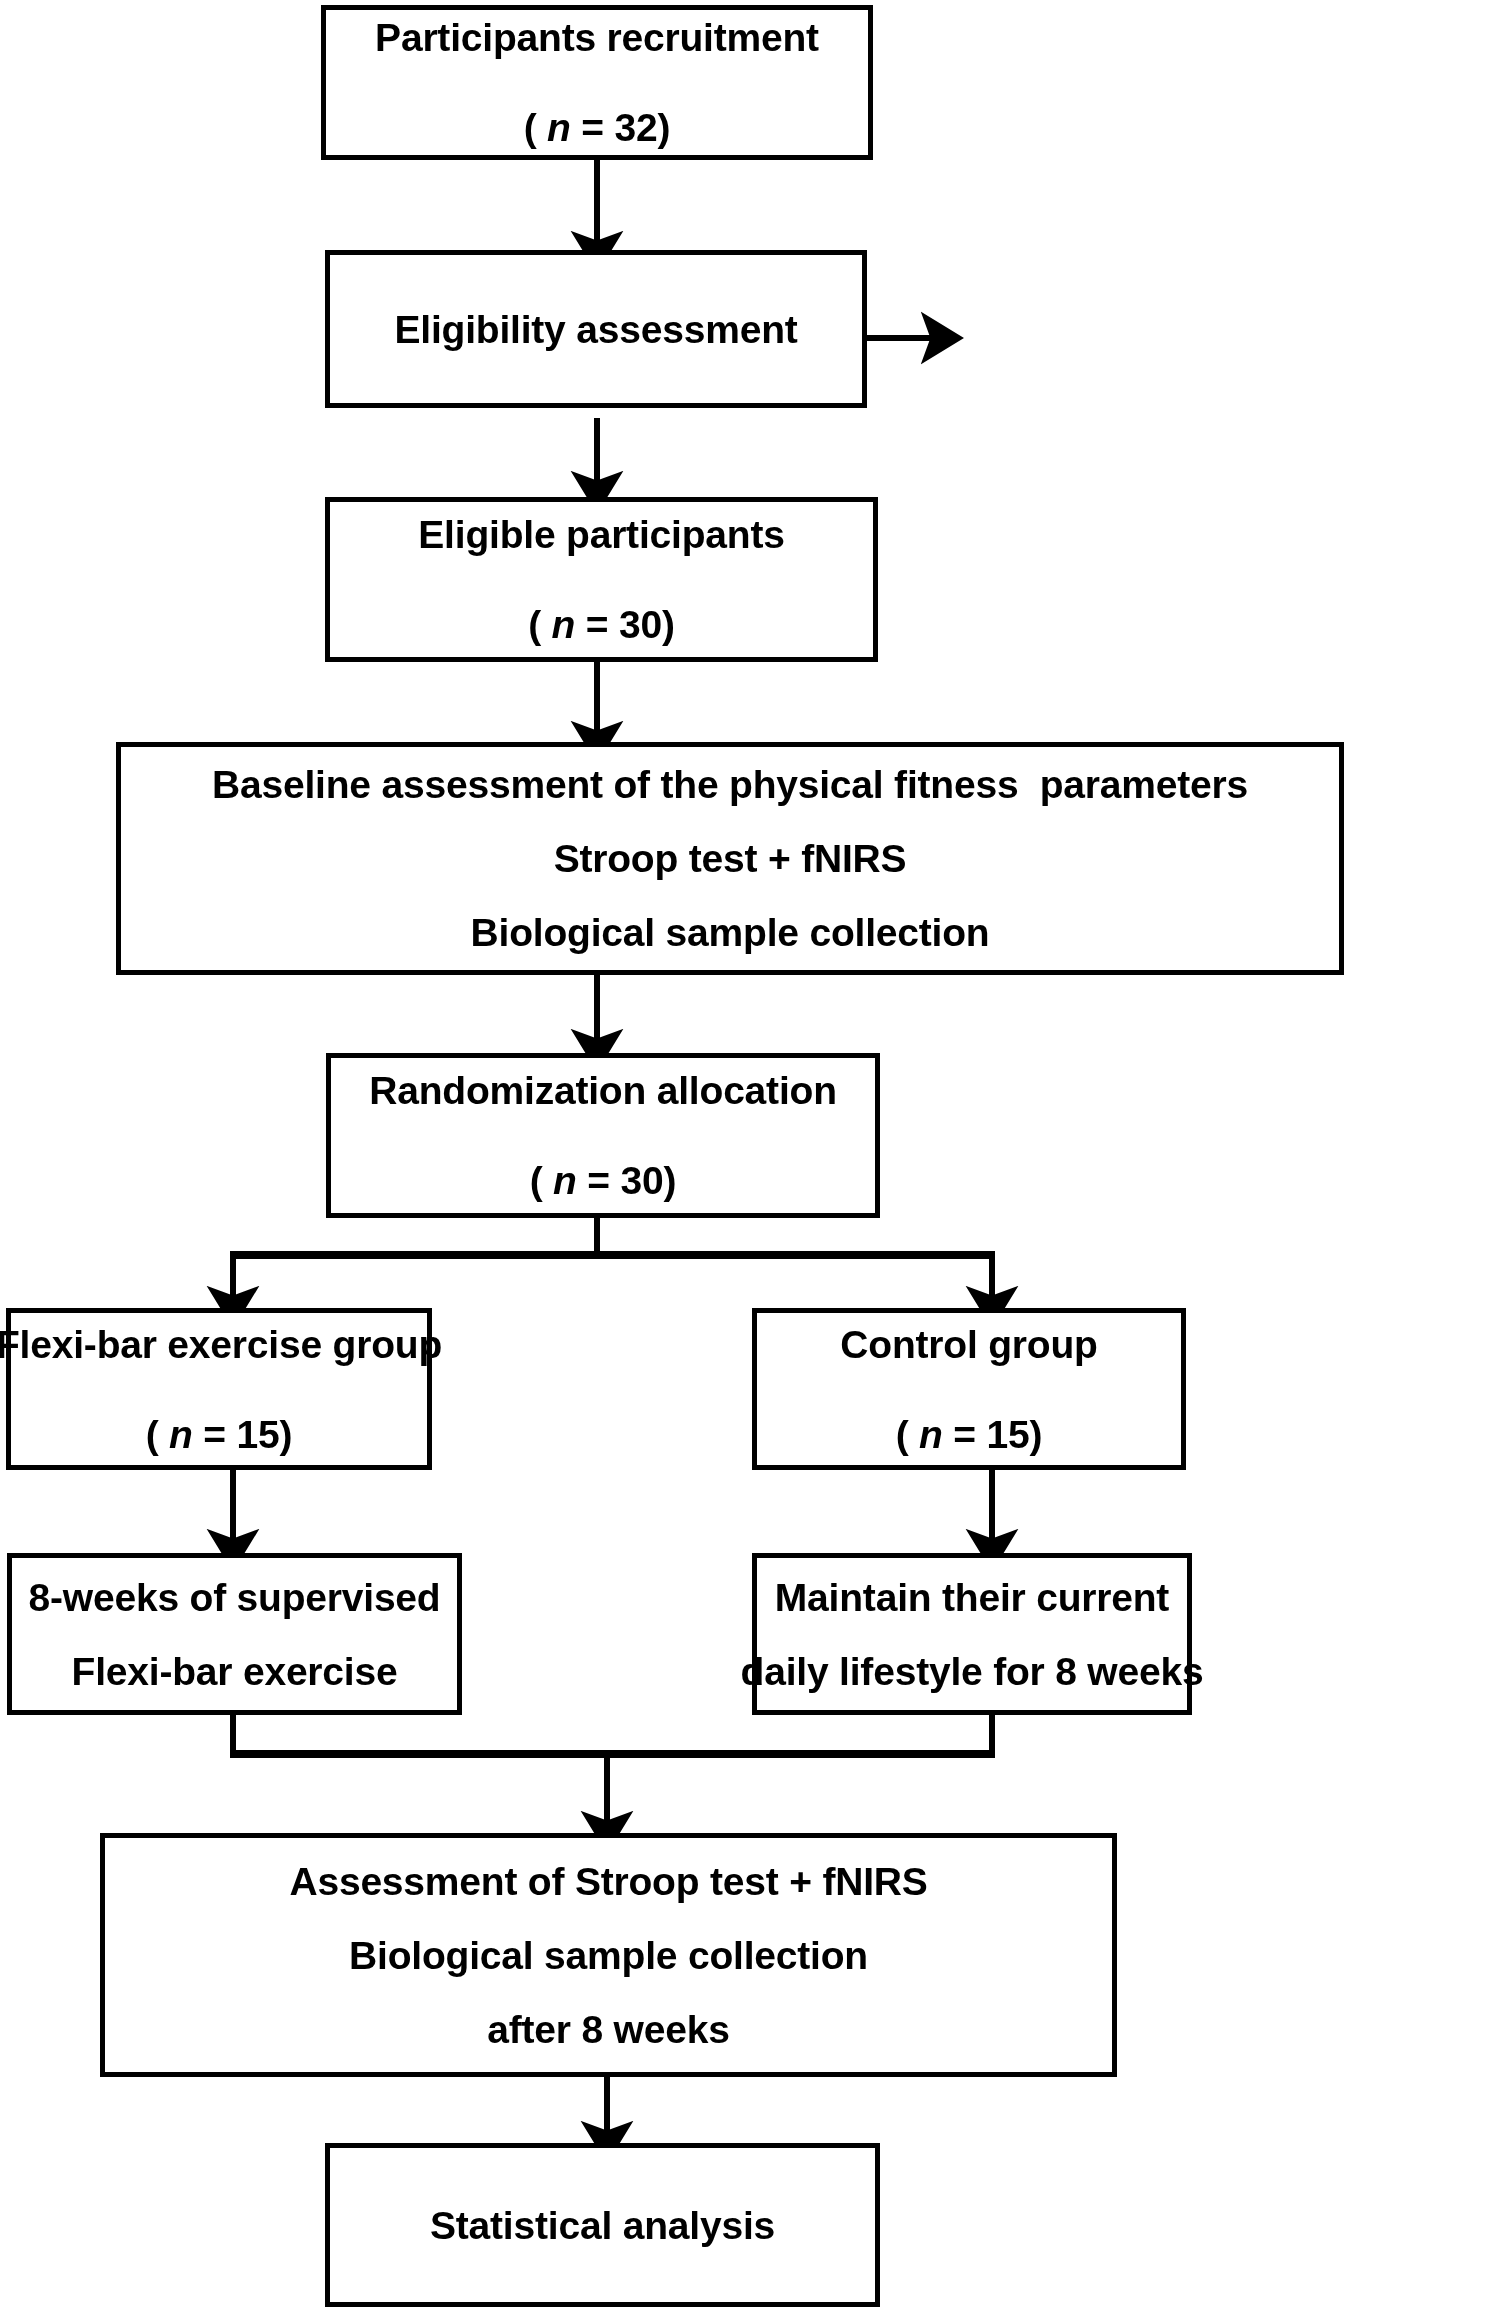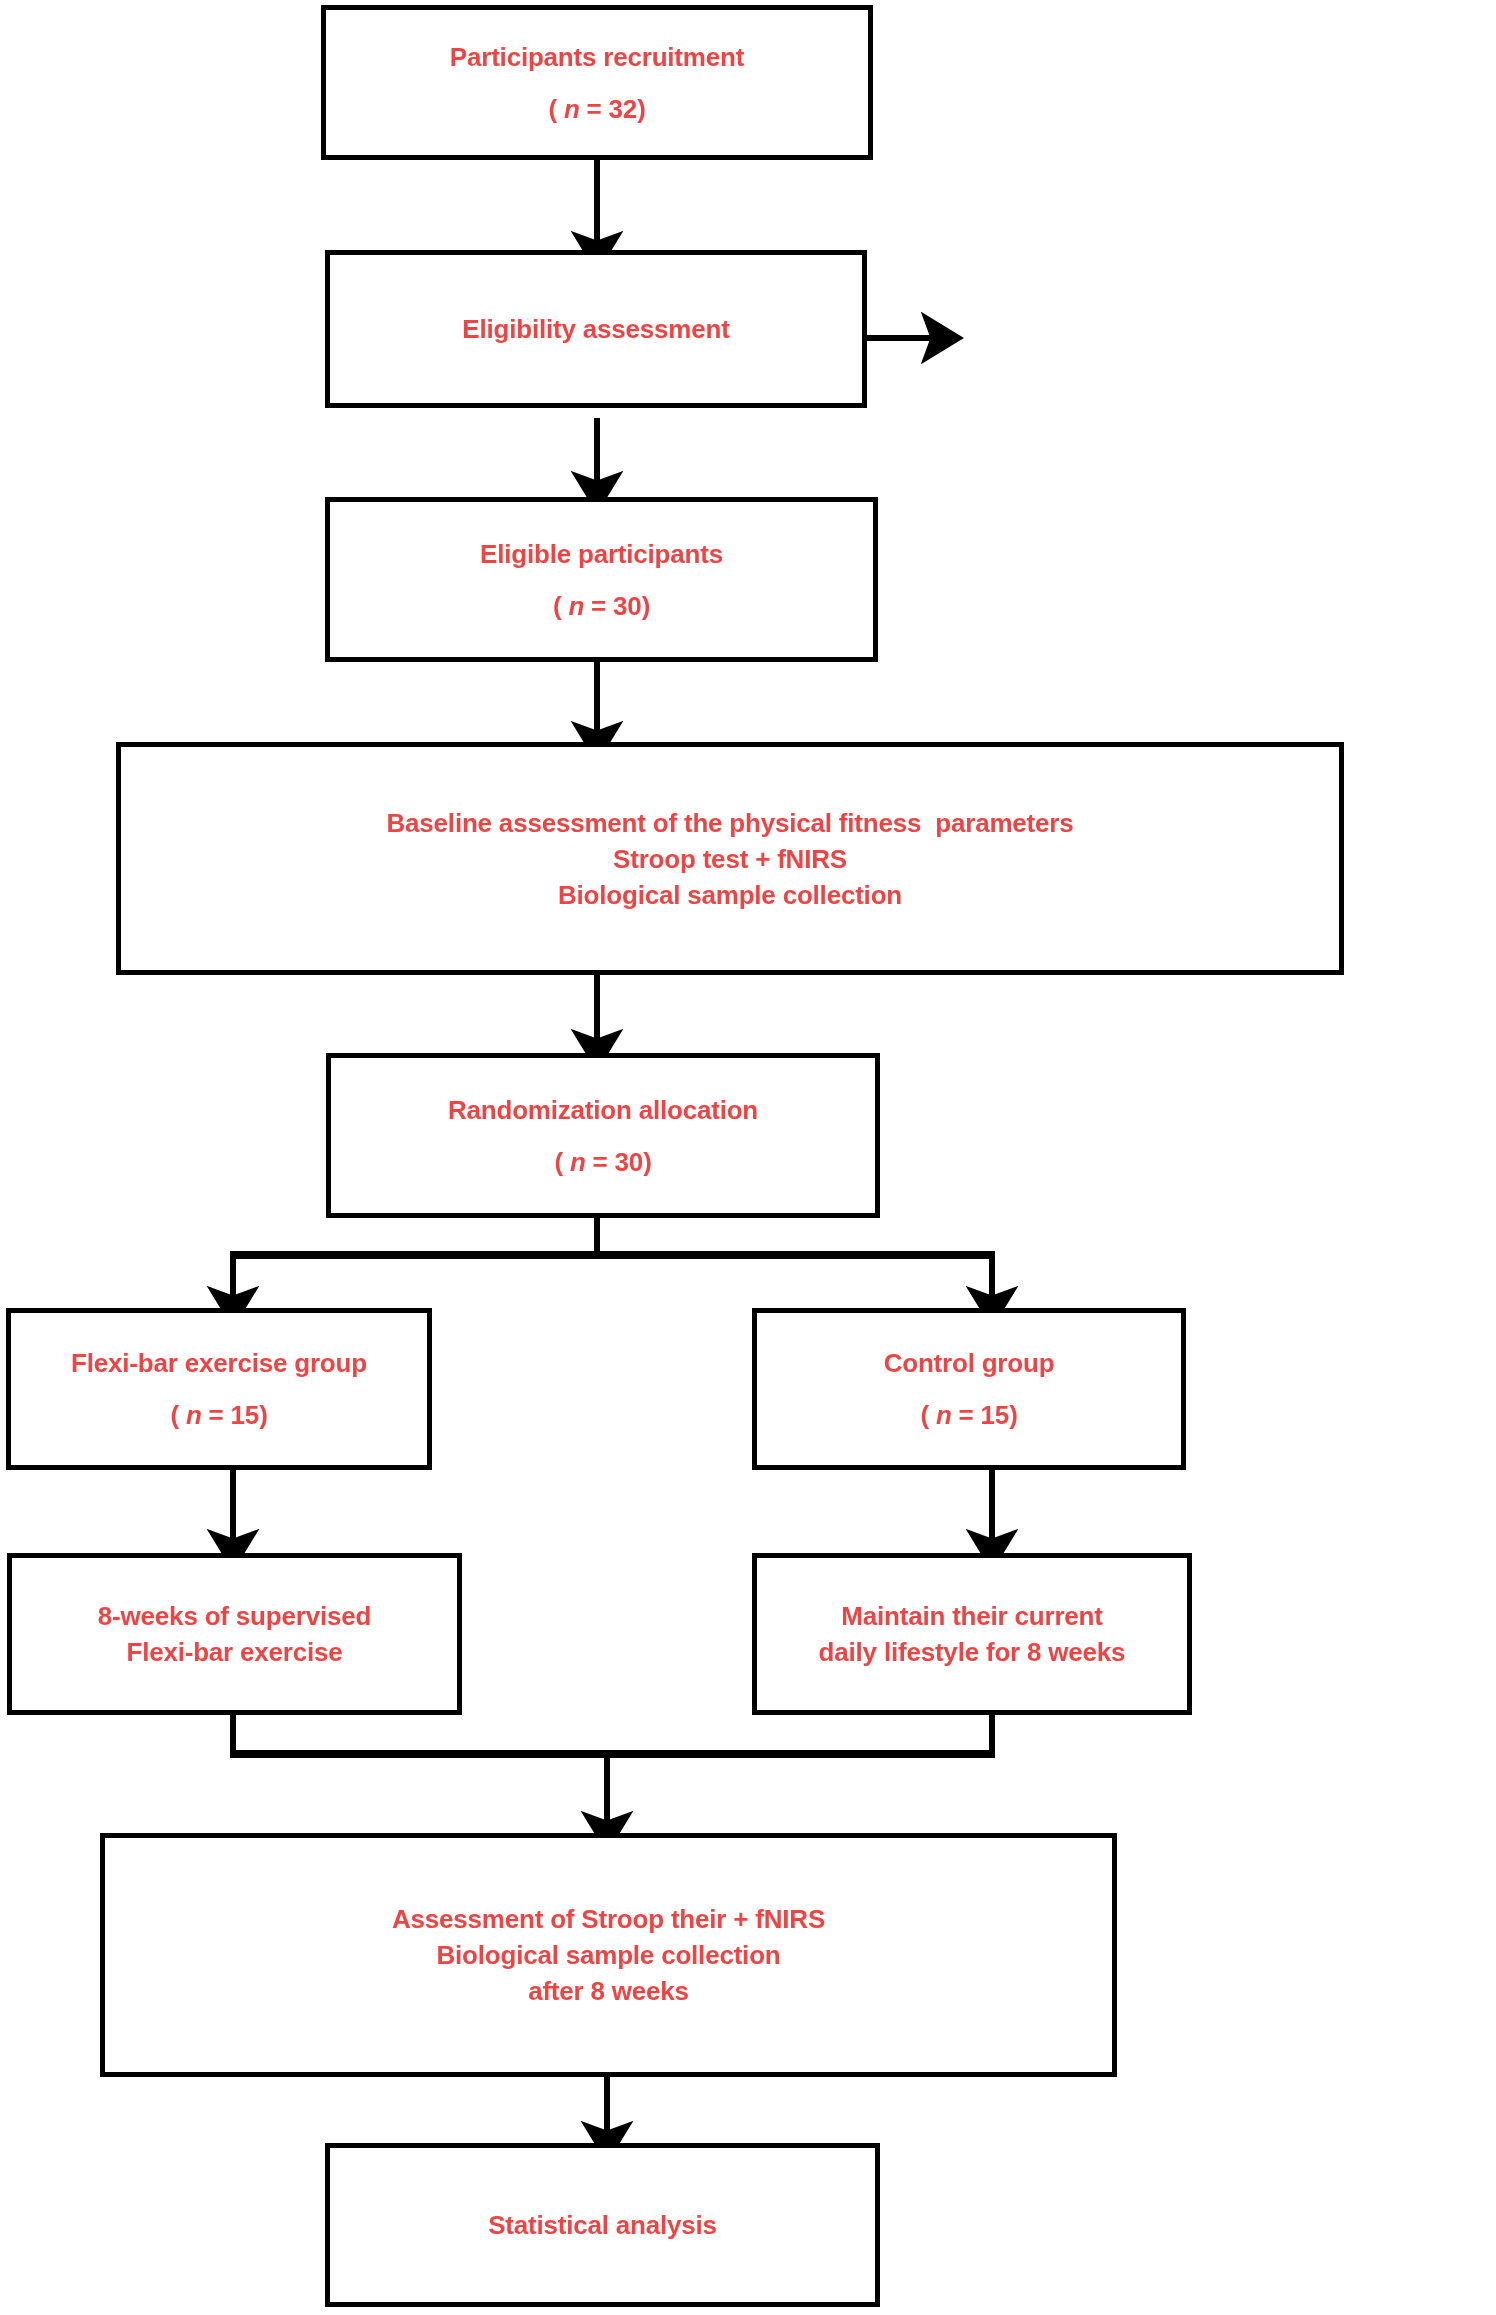--- a/index.html
+++ b/index.html
@@ -29,25 +29,26 @@
   .node {
     position: absolute;
     box-sizing: border-box;
     border: 5px solid #000000;
     background: #ffffff;
     display: flex;
     flex-direction: column;
     align-items: center;
     justify-content: center;
     text-align: center;
-    color: #ef4444;
+    color: #000000;
     font-weight: bold;
-    font-size: 26px;
+    font-size: 39px;
     line-height: 1.0;
     letter-spacing: -0.2px;
+    gap: 25px;
   }
   .node .line {
     display: block;
     white-space: pre;
     margin: 0;
     padding: 2px 0;
   }
   .node .line.gap-top {
     margin-top: 22px;
     text-align: center;
@@ -138,21 +139,21 @@
     <span class="line tight">8-weeks of supervised</span>
     <span class="line tight">Flexi-bar exercise</span>
   </div>
 
   <div class="node" style="left:752px; top:1553px; width:440px; height:162px;">
     <span class="line tight">Maintain their current</span>
     <span class="line tight">daily lifestyle for 8 weeks</span>
   </div>
 
   <div class="node" style="left:100px; top:1833px; width:1017px; height:244px;">
-    <span class="line tight">Assessment of Stroop their + fNIRS</span>
+    <span class="line tight">Assessment of Stroop test + fNIRS</span>
     <span class="line tight">Biological sample collection</span>
     <span class="line tight">after 8 weeks</span>
   </div>
 
   <div class="node" style="left:325px; top:2143px; width:555px; height:164px;">
     <span class="line">Statistical analysis</span>
   </div>
 
 </div>
 

